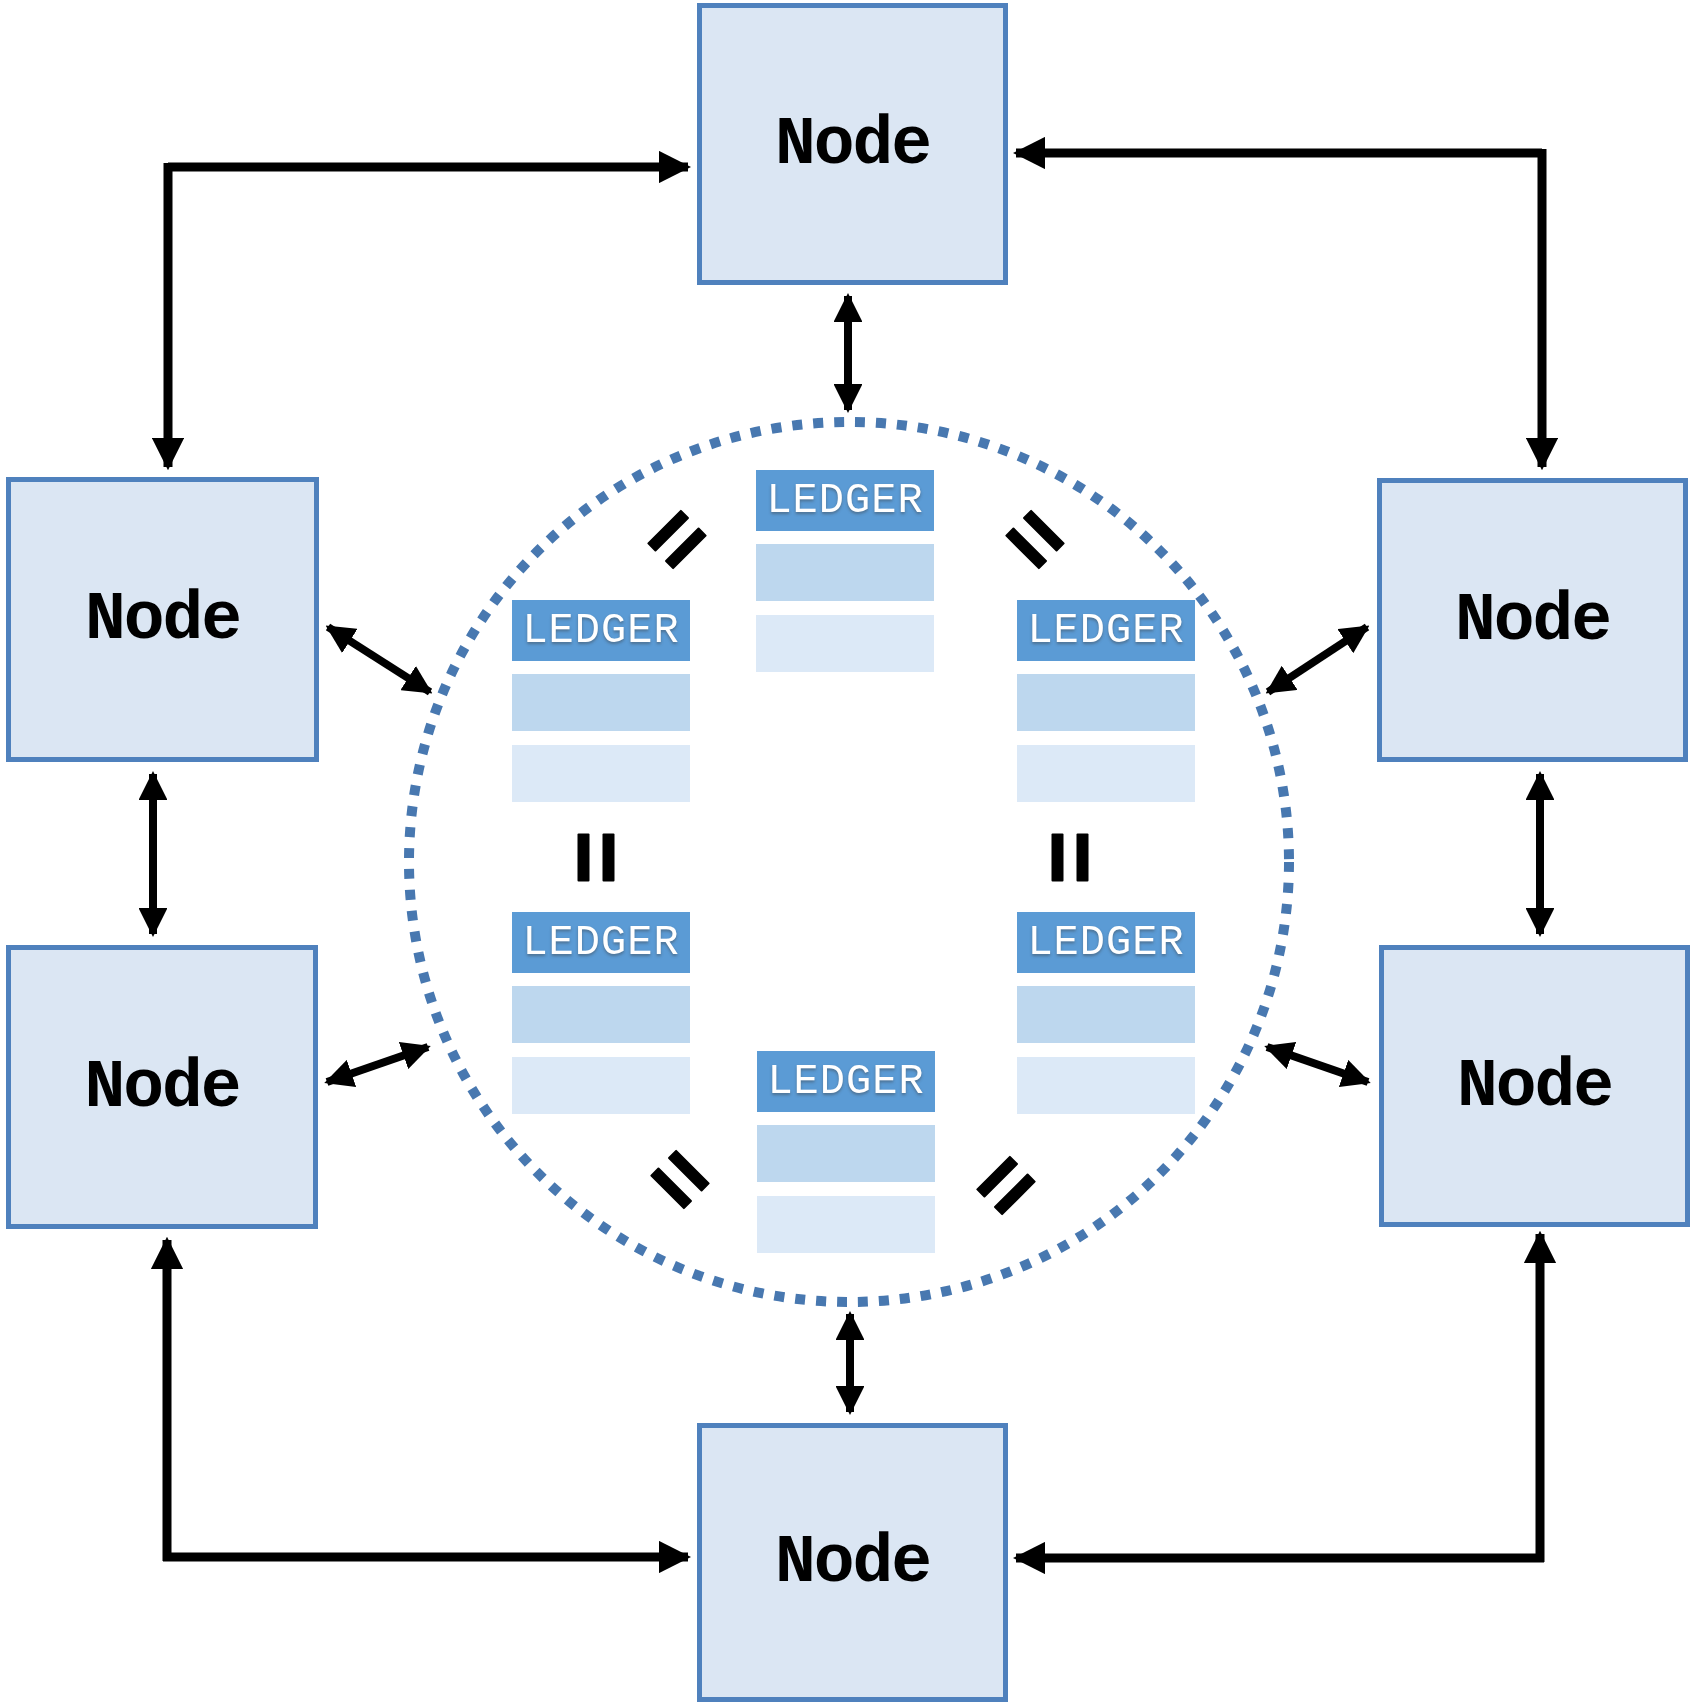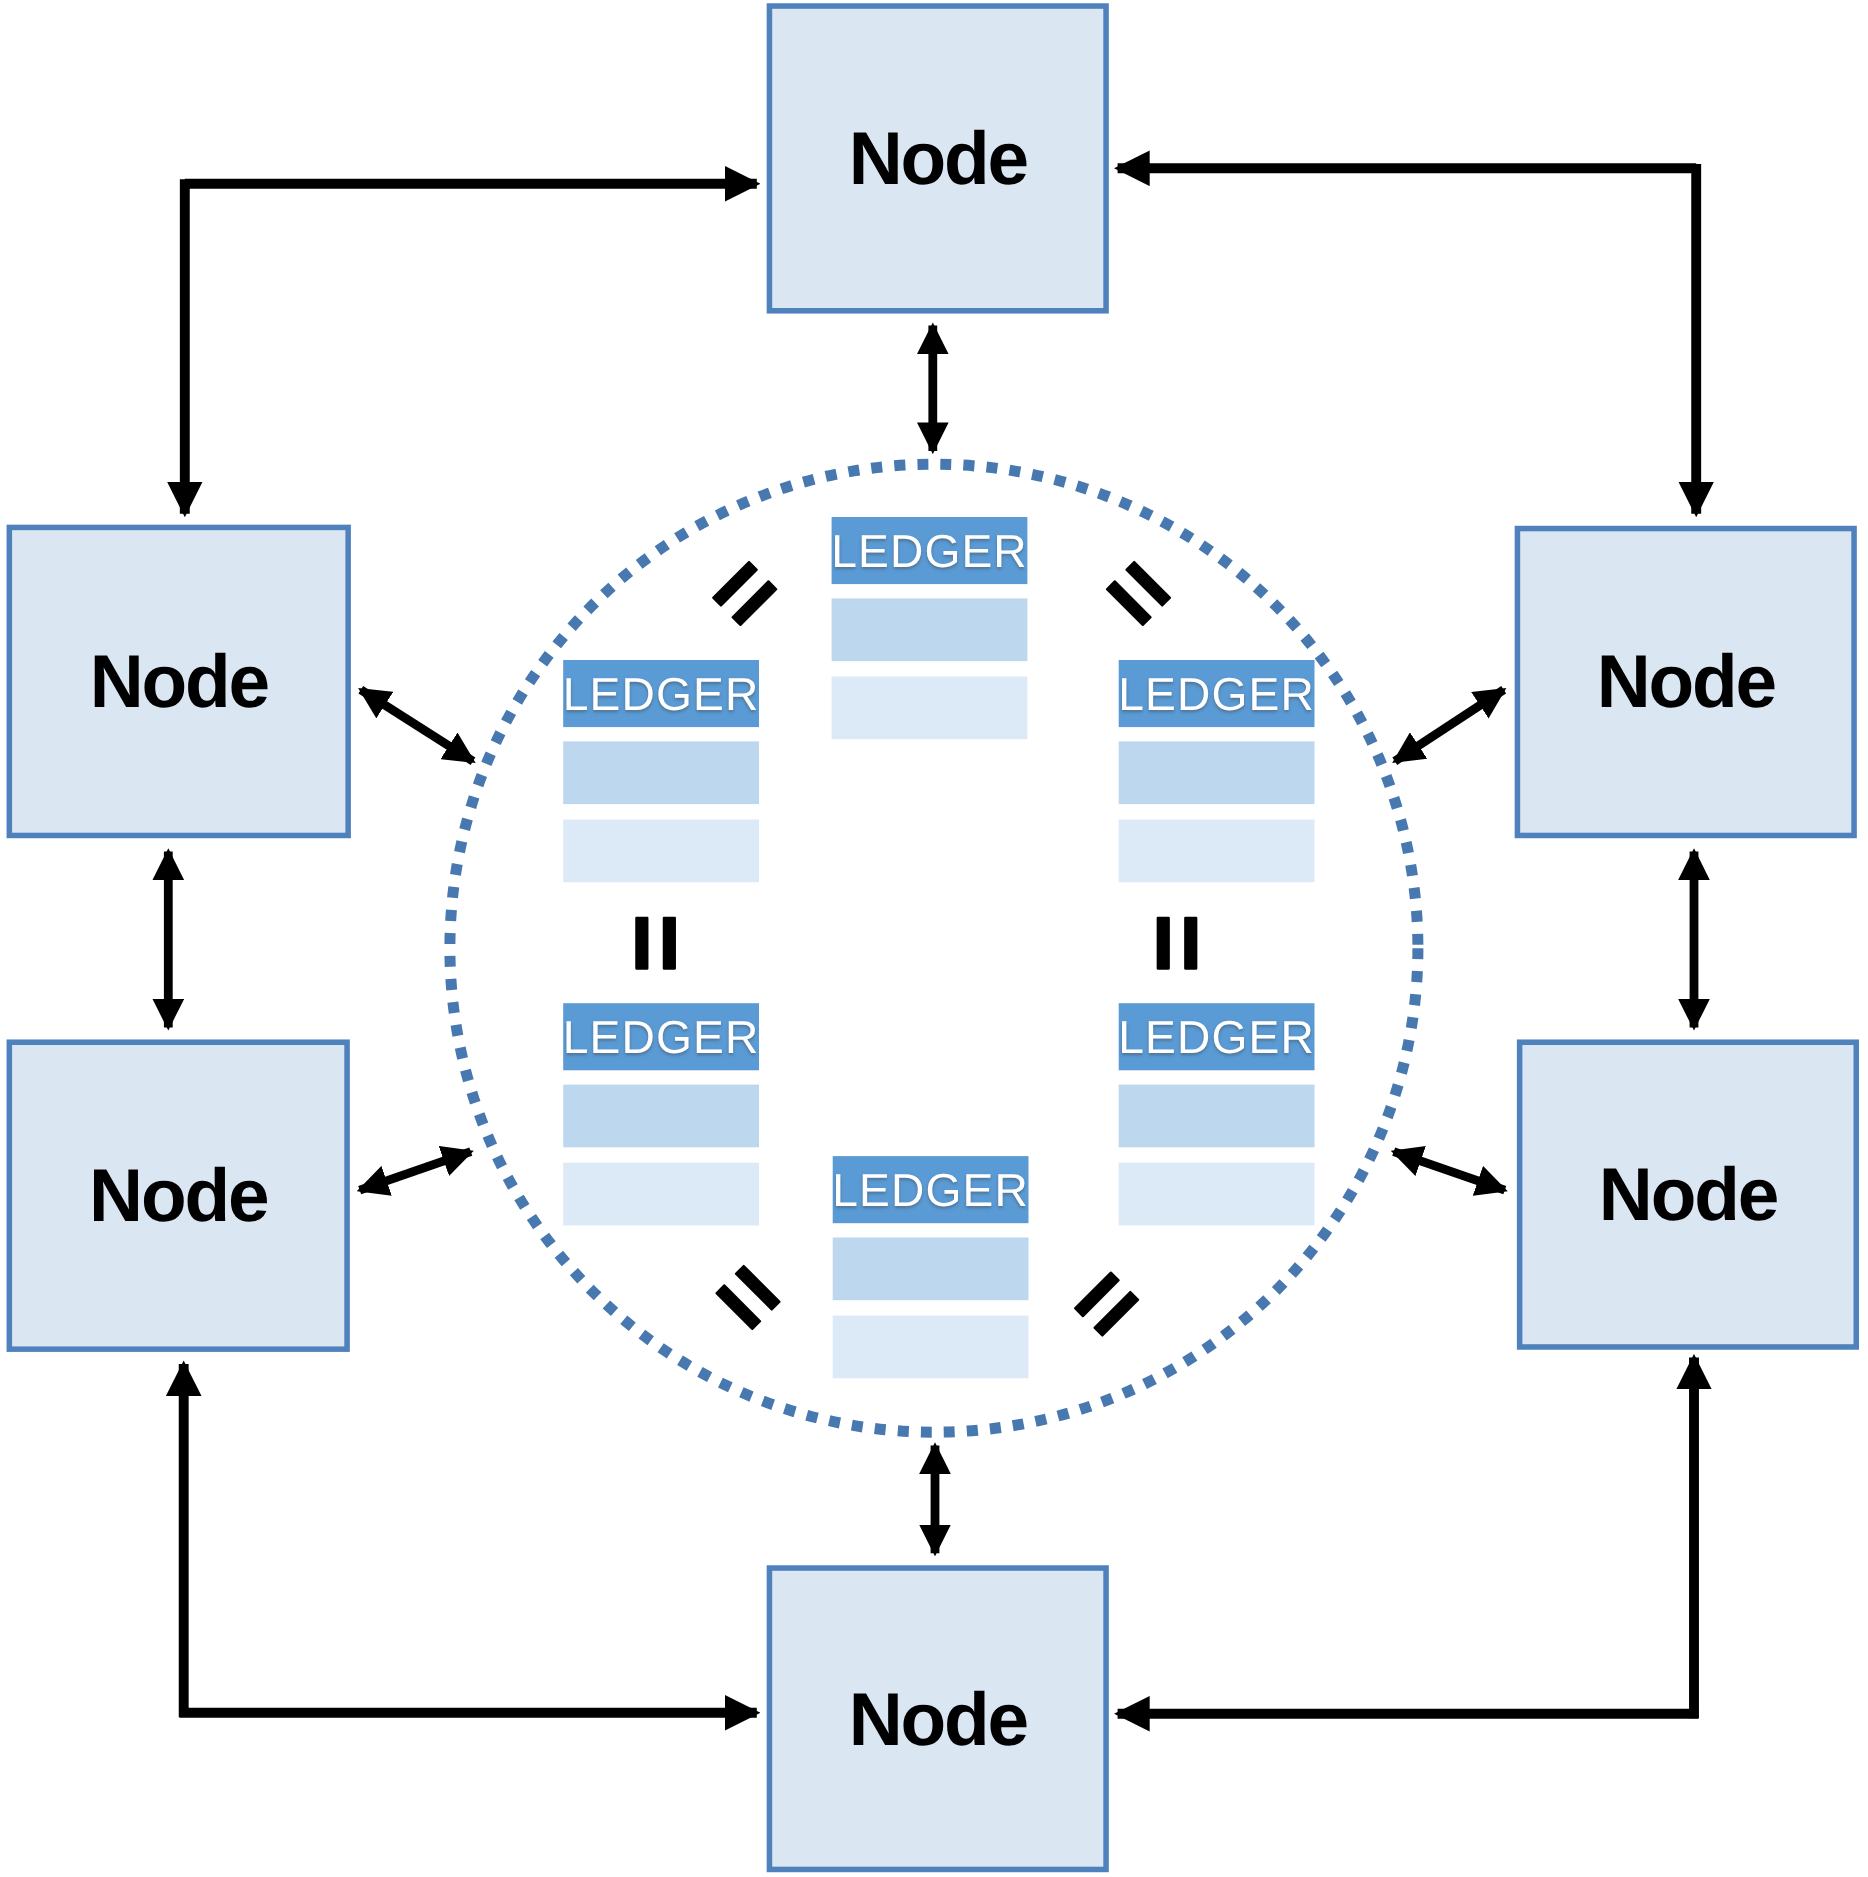--- a/index.html
+++ b/index.html
@@ -1,20 +1,20 @@
 <!DOCTYPE html>
 <html><head>
 <meta charset="utf-8">
 <style>
   html,body { margin:0; padding:0; background:#ffffff; }
   .canvas {
     position:relative;
     width:1698px; height:1706px;
     background:#ffffff;
-    font-family:Liberation Sans, sans-serif;
+    font-family:Liberation Mono, monospace;
     overflow:hidden;
   }
   .overlay { position:absolute; left:0; top:0; }
 
   
   .node {
     position:absolute;
     background:#dbe6f3;
     border:5px solid #4f81bd;
     box-sizing:border-box;

